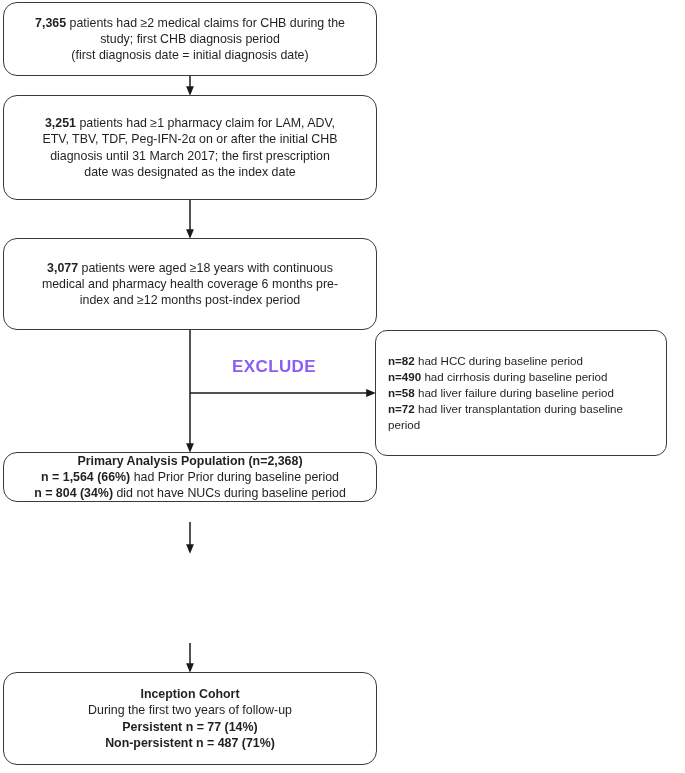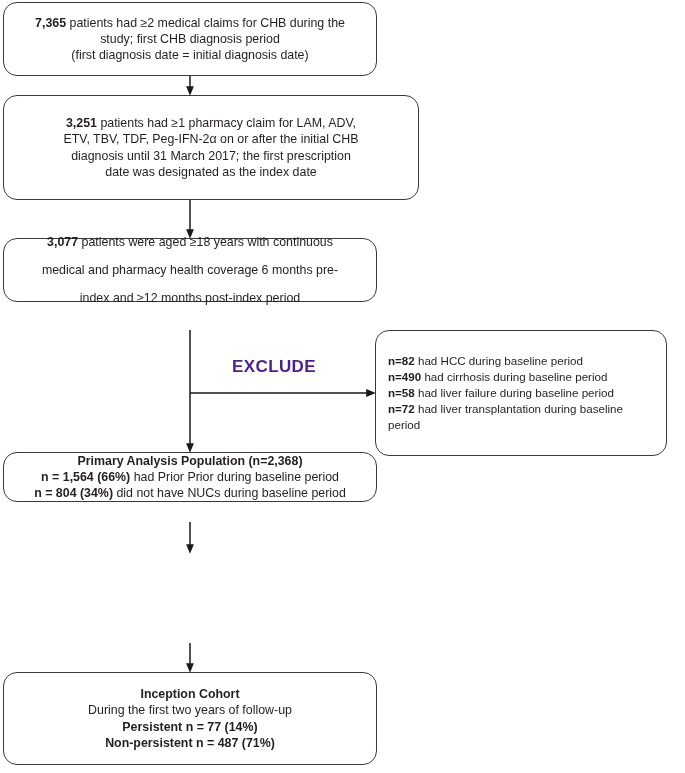--- a/index.html
+++ b/index.html
@@ -43,37 +43,37 @@
     line-height: 1.30;
     font-size: 12.4px;
     color: #231f20;
   }
   .center .line { text-align: center; }
   .left .line   { text-align: left; }
   .b { font-weight: bold; }
 
   
   #box-initial-claims   { left: 3px;   top: 2px;   width: 374px; height: 74px; }
-  #box-pharmacy-claim   { left: 3px;   top: 95px;  width: 416px; height: 105px; }
-  #box-age-coverage     { left: 3px;   top: 238px; width: 374px; height: 64px; gap: 12px; }
-  #box-exclusions       { left: 375px; top: 330px; width: 292px; height: 126px; padding: 4px 14px 4px 12px;}
+  #box-pharmacy-claim   { left: 3px;   top: 95px;  width: 374px; height: 105px; }
+  #box-age-coverage     { left: 3px;   top: 238px; width: 374px; height: 92px; }
+  #box-exclusions       { left: 375px; top: 330px; width: 292px; height: 126px; padding: 4px 14px 4px 12px; border-radius: 12px;}
   #box-primary-pop      { left: 3px;   top: 452px; width: 374px; height: 50px; }
   #box-persistence      { left: 3px;   top: 553px; width: 374px; height: 90px; }
   #box-inception        { left: 3px;   top: 672px; width: 374px; height: 93px; }
 
   #box-exclusions .line { font-size: 11.6px; line-height: 1.38; }
 
   .exclude-label {
     position: absolute;
     left: 232px;
     top: 357px;
     font-size: 17px;
     font-weight: bold;
     letter-spacing: 0.4px;
-    color: #4c1d95;
+    color: #8b5cf6;
     white-space: nowrap;
   }
 </style>
 </head>
 <body>
 
 <div id="flow">
 
   <svg class="connectors" viewBox="0 0 685 773">
     <defs>

